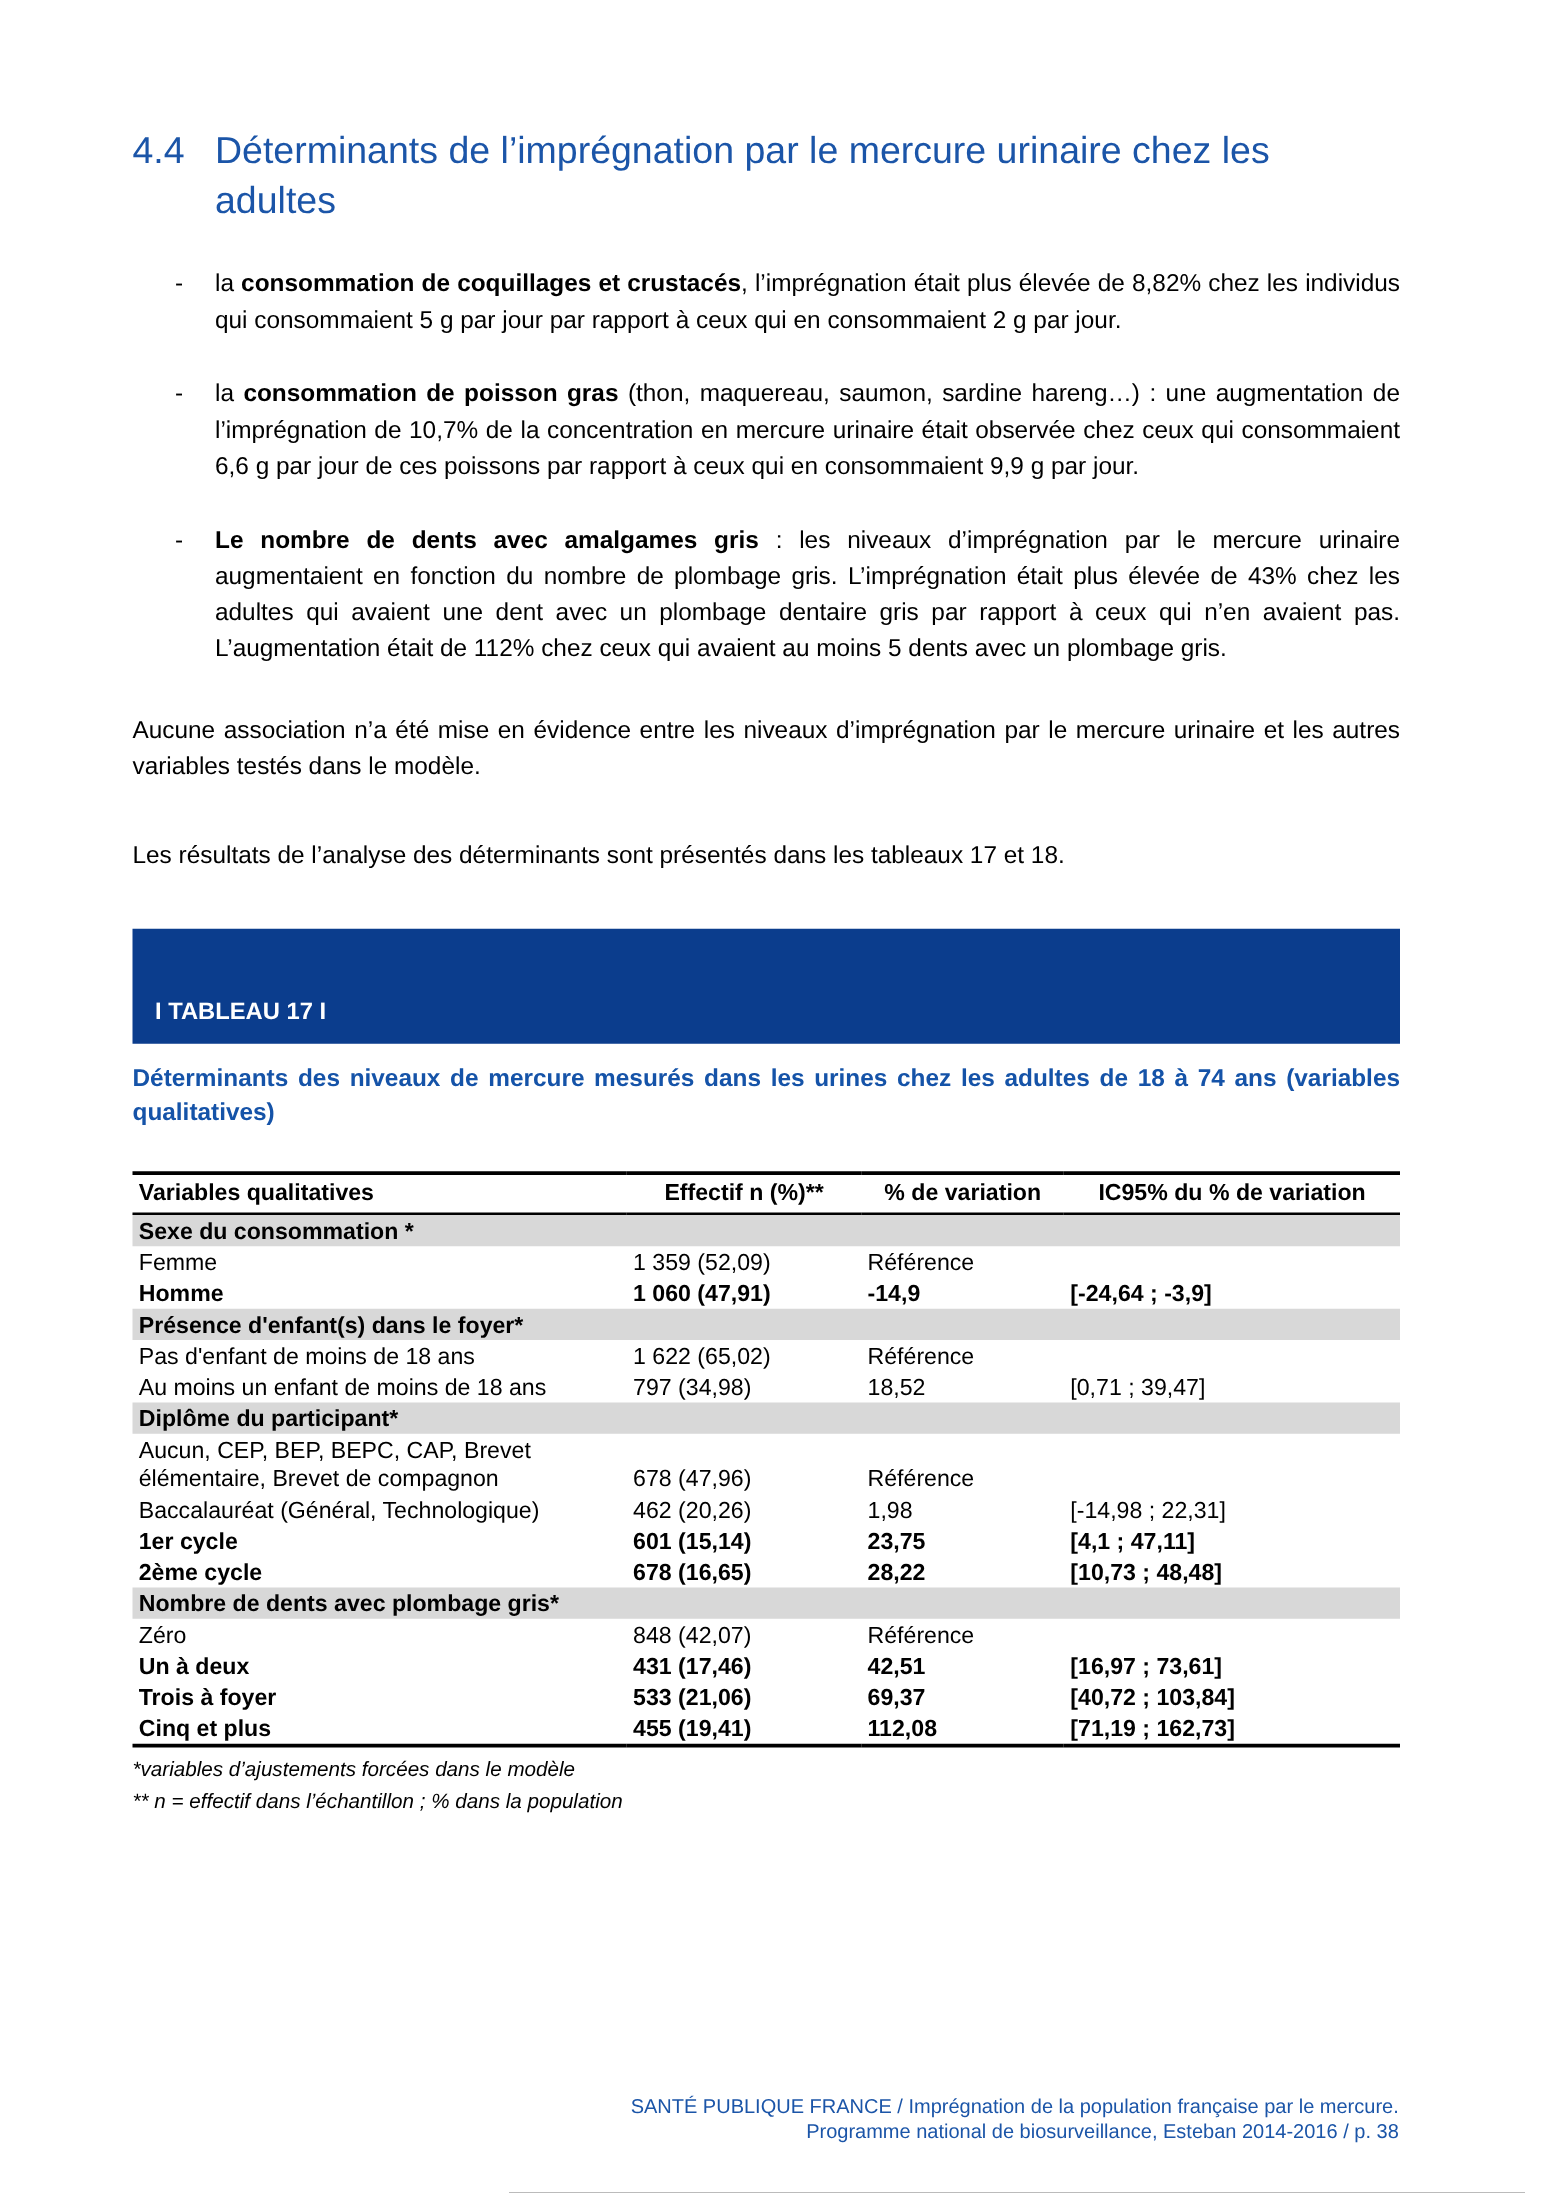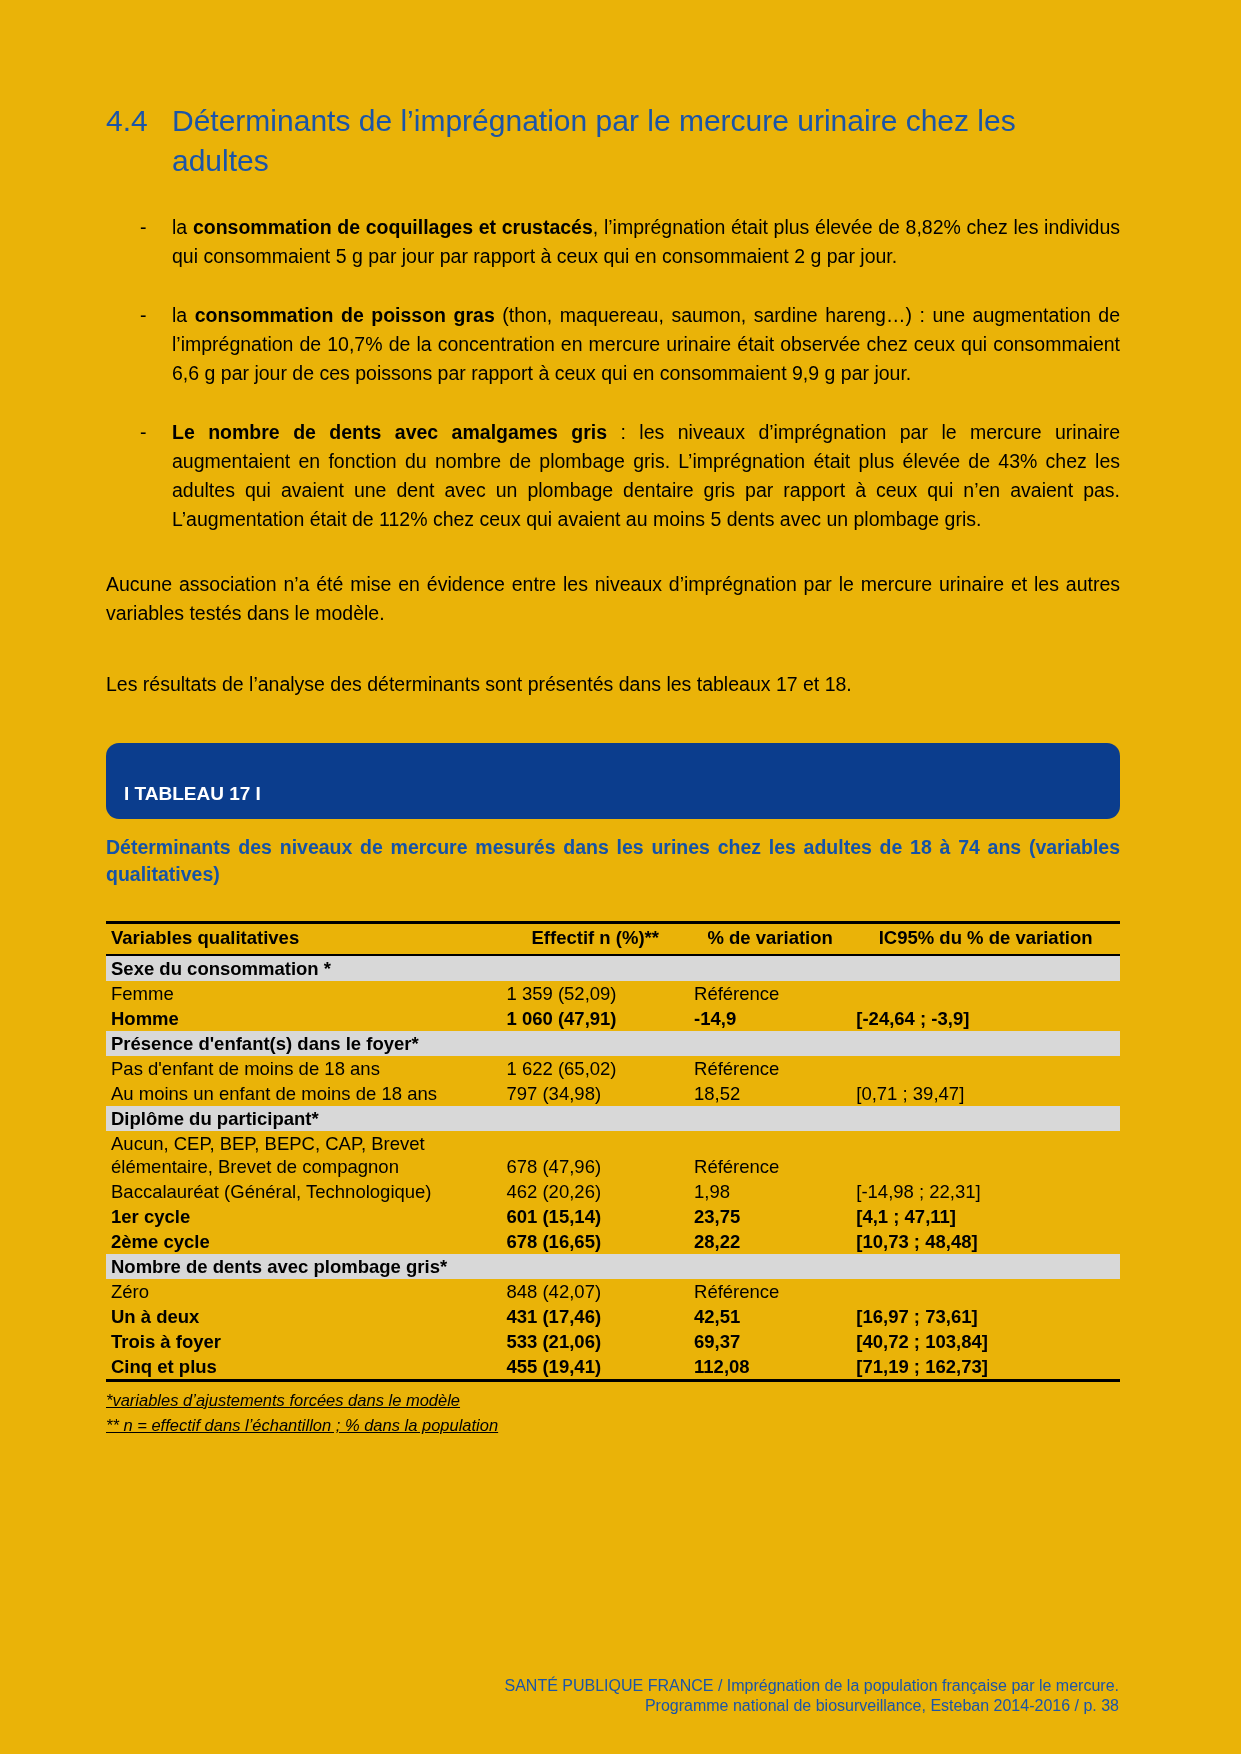--- a/index.html
+++ b/index.html
@@ -2,21 +2,21 @@
 <html lang="fr"><head>
 <meta charset="utf-8">
 <style>
   * { box-sizing: border-box; }
   html,body { margin:0; padding:0; background:#888; }
   .page {
     position: relative;
     width: 1241px;
     height: 1754px;
     margin: 0 auto;
-    background: #eab308;
+    background: #ffffff;
     font-family: "Liberation Sans", sans-serif;
     color: #000;
     overflow: hidden;
   }
   .content {
     position: absolute;
     left: 106px;
     top: 0;
     width: 1014px;
   }
@@ -50,29 +50,28 @@
   }
   .bullet .dash { width: 32px; flex: none; font-size: 19.5px; line-height: 29px; }
   .bullet .bullet-text { flex: 1; }
 
   .para-no-assoc { margin-top: 36px; }
   .para-results { margin-top: 42px; }
 
   
   .banner {
     margin-top: 44px;
-    height: 76px;
+    height: 92px;
     background: #0b3d8d;
     color: #ffffff;
     font-size: 19px;
     font-weight: 700;
     display: flex;
     align-items: flex-end;
     padding: 0 0 14px 18px;
-    border-radius: 13px;
   }
 
   
   .table-title {
     margin: 15px 0 0 0;
     color: #1553a8;
     font-size: 19.5px;
     font-weight: 700;
     line-height: 27px;
     text-align: justify;
@@ -108,21 +107,21 @@
   }
   table.det tr.bold td { font-weight: 700; }
 
   
   .footnotes {
     margin-top: 6px;
     font-style: italic;
     font-size: 16.5px;
     line-height: 25px;
   }
-  .footnotes p { margin: 0; text-decoration: underline; }
+  .footnotes p { margin: 0; }
 
   
   .footer {
     position: absolute;
     right: 122px;
     bottom: 38px;
     text-align: right;
     color: #1b55a8;
     font-size: 16px;
     line-height: 20px;

